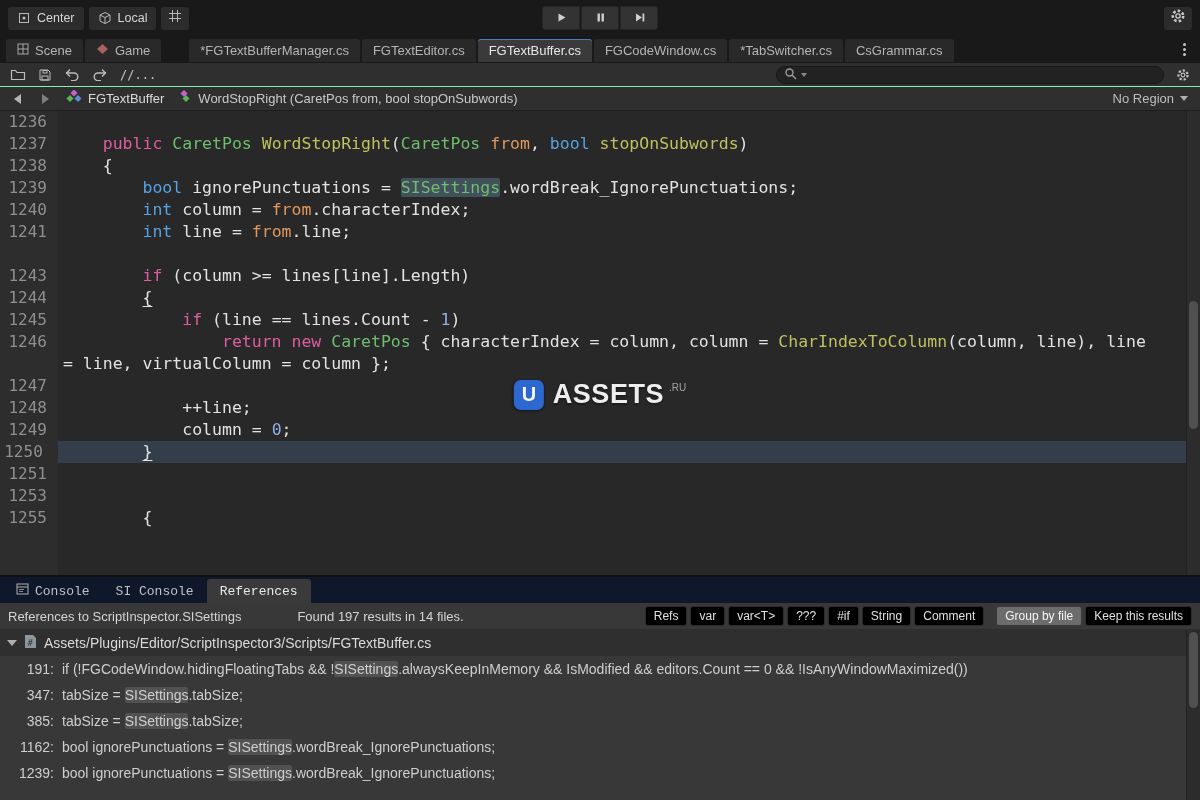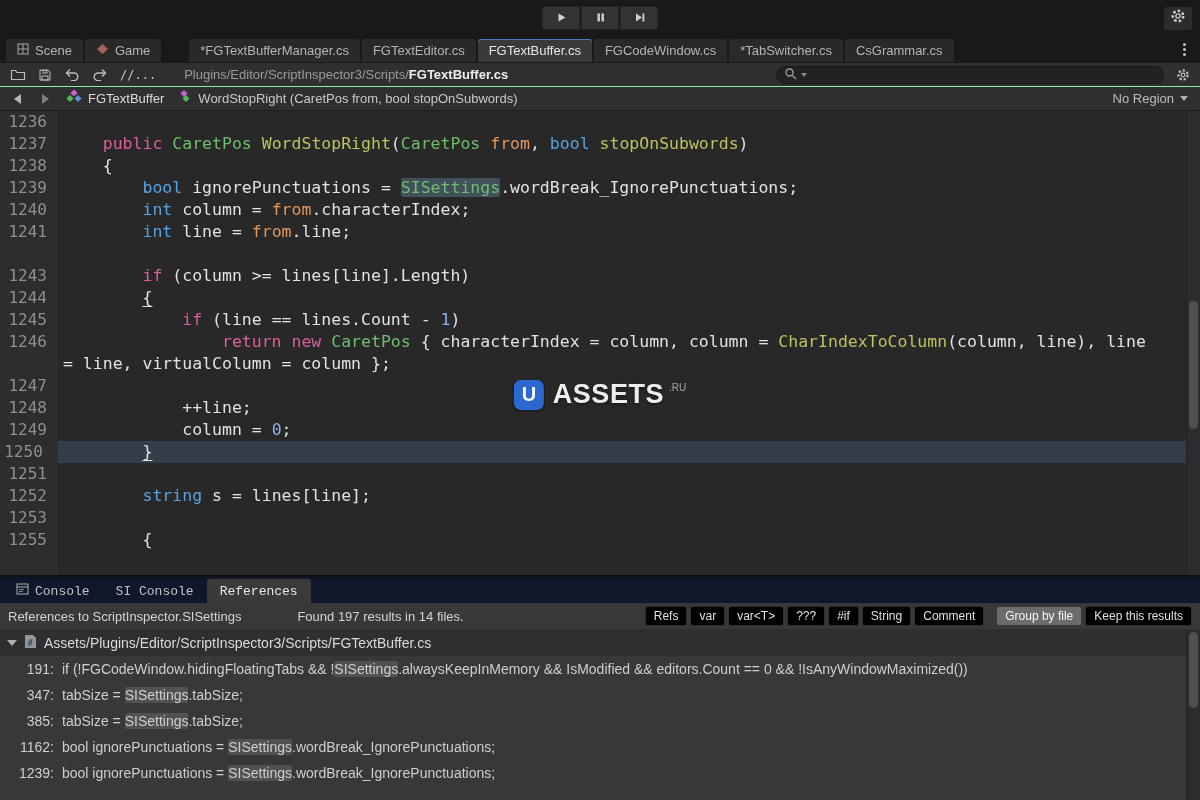--- a/index.html
+++ b/index.html
@@ -97,20 +97,47 @@
   .rnum{flex:0 0 62px;text-align:right;padding-right:8px;white-space:pre;}
   .rtext{white-space:pre;}
   .rhl{background:#515151;border-radius:2px;}
 </style>
 </head>
 <body>
 
 <div id="app">
 
   <div class="topbar">
+    <div class="tb-group">
+      <div class="tb-btn">
+        <span class="icon-btn">
+          <svg width="14" height="14" viewBox="0 0 14 14">
+              <rect x="2.5" y="2.5" width="9" height="9" fill="none" stroke="#b8b8b8"></rect>
+              <circle cx="7" cy="7" r="1.6" fill="#b8b8b8"></circle>
+            </svg>
+        </span>
+        <span>Center</span>
+      </div>
+      <div class="tb-btn">
+        <span class="icon-btn">
+          <svg width="14" height="14" viewBox="0 0 14 14">
+              <path d="M7 1.5 12 4v6L7 12.5 2 10V4z" fill="none" stroke="#b8b8b8"></path>
+              <path d="M2 4l5 2.5L12 4M7 6.5v6" stroke="#b8b8b8" fill="none"></path>
+            </svg>
+        </span>
+        <span>Local</span>
+      </div>
+      <div class="tb-iconbtn">
+        <span>
+          <svg width="14" height="14" viewBox="0 0 14 14">
+              <path d="M4.5 1v12M9.5 1v12M1 4.5h12M1 9.5h12" stroke="#b8b8b8" fill="none"></path>
+            </svg>
+        </span>
+      </div>
+    </div>
 
     <div class="playgroup">
       <div class="playbtn">
         <span><svg width="12" height="12">
               <path d="M3 2l7 4-7 4z" fill="#cfcfcf"></path>
             </svg></span>
       </div>
       <div class="playbtn">
         <span><svg width="12" height="12">
               <rect x="3" y="2" width="2.4" height="8" fill="#cfcfcf"></rect>
@@ -190,23 +217,20 @@
     <span class="icon-btn">
       <svg width="16" height="13" viewBox="0 0 16 13">
           <g transform="scale(-1,1) translate(-16,0)">
             <path d="M6 1.5 2.5 5l3.5 3.5" fill="none" stroke="#bdbdbd" stroke-width="1.4"></path>
             <path d="M2.5 5H10a3.8 3.8 0 0 1 0 7.6H7" fill="none" stroke="#bdbdbd" stroke-width="1.4"></path>
           </g>
         </svg>
     </span>
     <span class="comment-btn">//...</span>
 
-    <span class="breadcrumb">
-      <span class="bc-dir">Plugins/Editor/ScriptInspector3/Scripts/</span><span class="bc-file">FGTextBuffer.cs</span>
-    </span>
 
     <div class="searchbox">
       <span>
         <svg width="13" height="13">
             <circle cx="5.5" cy="5.5" r="3.5" fill="none" stroke="#9a9a9a" stroke-width="1.4"></circle>
             <path d="M8.2 8.2 12 12" stroke="#9a9a9a" stroke-width="1.4"></path>
           </svg>
       </span>
       <span class="search-caret"></span>
       <input type="text" placeholder="" style="">
@@ -263,21 +287,20 @@
         <div class="code-row"><span class="gutter" style="color: rgb(143, 143, 143);">1243</span><span class="code-text"><span style="color: rgb(226, 226, 226);">        </span><span style="color: rgb(223, 93, 159);">if</span><span style="color: rgb(226, 226, 226);"> (column &gt;= lines[line].Length)</span></span></div>
         <div class="code-row"><span class="gutter" style="color: rgb(143, 143, 143);">1244</span><span class="code-text"><span style="color: rgb(226, 226, 226);">        </span><span class="brace-u" style="color: rgb(226, 226, 226);">{</span></span></div>
         <div class="code-row"><span class="gutter" style="color: rgb(143, 143, 143);">1245</span><span class="code-text"><span style="color: rgb(226, 226, 226);">            </span><span style="color: rgb(223, 93, 159);">if</span><span style="color: rgb(226, 226, 226);"> (line == lines.Count - </span><span style="color: rgb(143, 176, 230);">1</span><span style="color: rgb(226, 226, 226);">)</span></span></div>
         <div class="code-row"><span class="gutter" style="color: rgb(143, 143, 143);">1246</span><span class="code-text"><span style="color: rgb(226, 226, 226);">                </span><span style="color: rgb(223, 93, 159);">return</span><span style="color: rgb(226, 226, 226);"> </span><span style="color: rgb(223, 93, 159);">new</span><span style="color: rgb(226, 226, 226);"> </span><span style="color: rgb(110, 190, 110);">CaretPos</span><span style="color: rgb(226, 226, 226);"> { characterIndex = column, column = </span><span style="color: rgb(191, 193, 95);">CharIndexToColumn</span><span style="color: rgb(226, 226, 226);">(column, line), line</span></span></div>
         <div class="code-row"><span class="gutter" style="color: rgb(143, 143, 143);"></span><span class="code-text"><span style="color: rgb(226, 226, 226);">= line, virtualColumn = column };</span></span></div>
         <div class="code-row"><span class="gutter" style="color: rgb(143, 143, 143);">1247</span><span class="code-text"></span></div>
         <div class="code-row"><span class="gutter" style="color: rgb(143, 143, 143);">1248</span><span class="code-text"><span style="color: rgb(226, 226, 226);">            ++line;</span></span></div>
         <div class="code-row"><span class="gutter" style="color: rgb(143, 143, 143);">1249</span><span class="code-text"><span style="color: rgb(226, 226, 226);">            column = </span><span style="color: rgb(143, 176, 230);">0</span><span style="color: rgb(226, 226, 226);">;</span></span></div>
         <div class="code-row current"><span class="gutter" style="color: rgb(143, 143, 143); text-align: center;">1250</span><span class="code-text"><span style="color: rgb(226, 226, 226);">        </span><span class="brace-u" style="color: rgb(226, 226, 226);">}</span></span></div>
         <div class="code-row"><span class="gutter" style="color: rgb(143, 143, 143);">1251</span><span class="code-text"></span></div>
-        <div class="code-row"><span class="gutter" style="color: rgb(143, 143, 143);">1252</span><span class="code-text"><span style="color: rgb(226, 226, 226);">        </span><span style="color: rgb(87, 162, 226);">string</span><span style="color: rgb(226, 226, 226);"> s = lines[line];</span></span></div>
         <div class="code-row"><span class="gutter" style="color: rgb(143, 143, 143);">1253</span><span class="code-text"></span></div>
         <div class="code-row"><span class="gutter" style="color: rgb(143, 143, 143);">1255</span><span class="code-text"><span style="color: rgb(226, 226, 226);">        {</span></span></div>
       </div>
 
     <div class="watermark">
       <div class="wm-box">
           <span>U</span>
         </div>
       <div class="wm-name">ASSETS</div>
       <div class="wm-tld">.RU</div>

